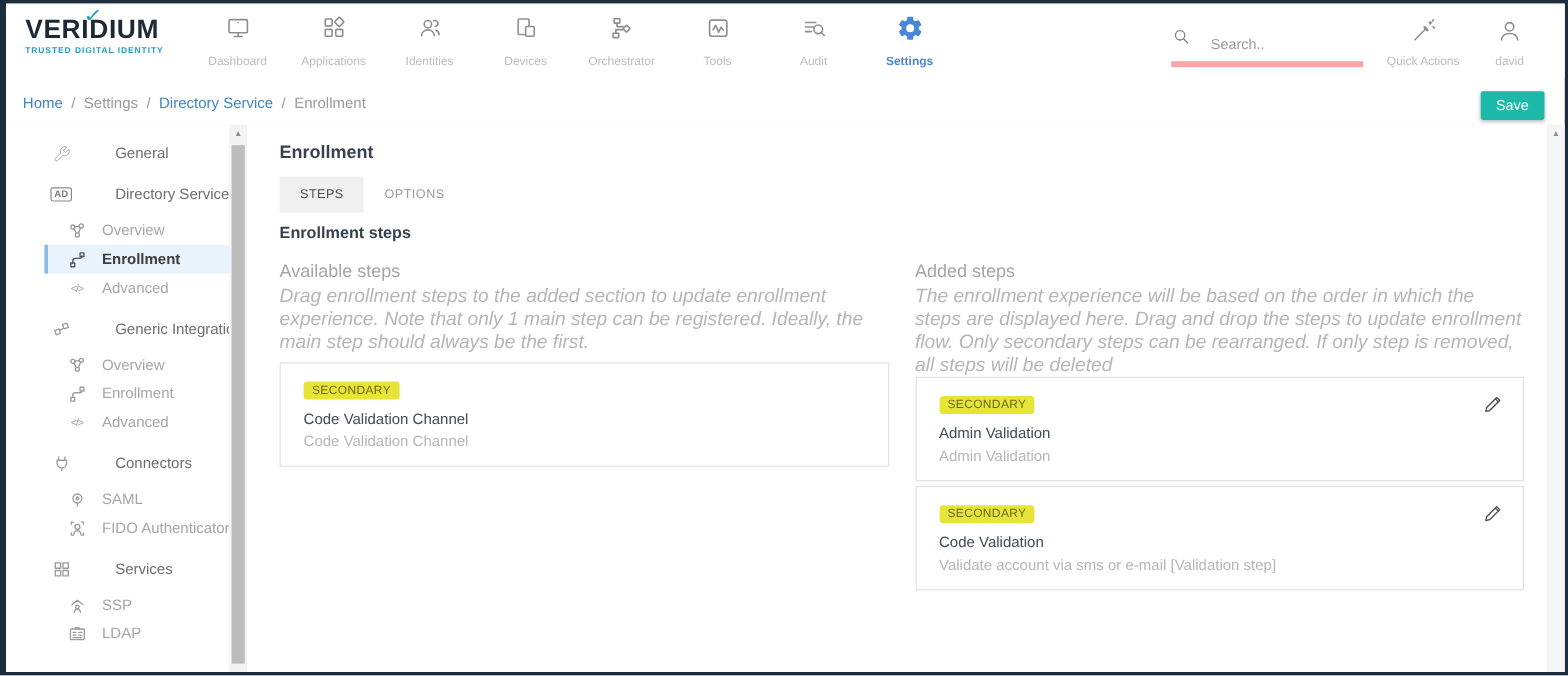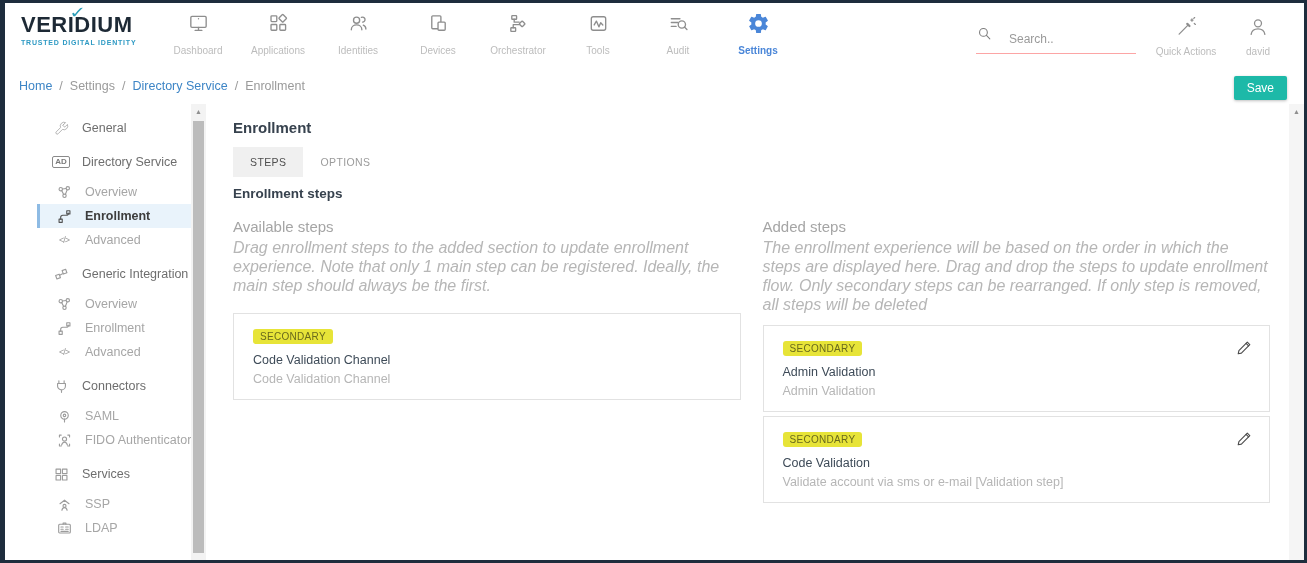--- a/index.html
+++ b/index.html
@@ -15,21 +15,21 @@
   .logo-check { position:absolute; top:-9px; left:50px; color:#2a9db8; font-size:16px; font-weight:bold; transform:scaleX(1.25); }
   .logo-tag { font-size:7px; font-weight:bold; letter-spacing:.8px; color:#2e9ac4; margin-top:1px; }
 
   .nav { position:absolute; left:153px; top:0; height:62px; display:flex; }
   .nav-item { width:80px; display:flex; flex-direction:column; align-items:center; justify-content:center; padding-top:0; cursor:pointer; }
   .nav-item svg { height:23px; width:23px; stroke:#8e8e8e; fill:none; stroke-width:1.4; stroke-linecap:round; stroke-linejoin:round; }
   .nav-label { font-size:10px; color:#bcbcbc; margin-top:6px; white-space:nowrap; }
   .nav-item.active .nav-label { color:#4a86d8; font-weight:bold; }
 
   .hdr-right { position:absolute; right:10px; top:0; height:62px; display:flex; align-items:center; }
-  .search-box { display:flex; align-items:flex-end; width:160px; border-bottom:1px solid #fca5a5; padding-bottom:7px; margin-right:14px; margin-top:10px; }
+  .search-box { display:flex; align-items:flex-end; width:160px; border-bottom:5px solid #fca5a5; padding-bottom:7px; margin-right:14px; margin-top:10px; }
   .search-box svg { width:17px; height:17px; stroke:#7d7d7d; fill:none; stroke-width:1.5; stroke-linecap:round; }
   .search-box input { border:0; outline:0; background:transparent; font-size:12px; color:#555; width:110px; margin-left:16px; font-family:inherit; }
   .search-box input::placeholder { color:#9a9a9a; }
   .hdr-action { width:72px; display:flex; flex-direction:column; align-items:center; font-size:10px; color:#bcbcbc; padding-top:4px; cursor:pointer; }
   .hdr-action svg { width:22px; height:22px; stroke:#8e8e8e; fill:none; stroke-width:1.4; stroke-linecap:round; stroke-linejoin:round; }
   .hdr-action .lbl { margin-top:6px; white-space:nowrap; }
 
   
   .crumbs { position:absolute; top:76px; left:14px; font-size:12.5px; color:#9a9a9a; }
   .crumb { cursor:default; }
@@ -37,21 +37,21 @@
   .crumb-sep { margin:0 7px; color:#9a9a9a; }
   .save-btn { position:absolute; top:73px; right:17px; background:#1db9a8; color:#fff; border:0;
               font-size:12px; padding:5px 13px; border-radius:2px; cursor:pointer; font-family:inherit;
               box-shadow:0 1px 3px rgba(0,0,0,.25); }
 
   .content-edge { position:absolute; top:101px; left:0; right:0; height:1px; background:#f0f0f0; }
 
   
   .sidebar { position:absolute; top:101px; left:0; width:186px; bottom:0; overflow:hidden; background:#fff; }
   .sb-row { display:flex; align-items:center; height:24px; cursor:pointer; white-space:nowrap; }
-  .sb-row.top { padding-left:42px; color:#6e6e6e; font-size:12.5px; margin-top:10px; margin-bottom:6px; }
+  .sb-row.top { padding-left:32px; color:#6e6e6e; font-size:12.5px; margin-top:10px; margin-bottom:6px;gap:24px; }
   .sb-row.top:first-child { margin-top:12px; }
   .sb-row.sub { padding-left:45px; color:#a6a6a6; font-size:12.5px; }
   .sb-icon { width:28px; display:flex; justify-content:center; align-items:flex-start; margin-right:7px; flex:none; }
   .sb-icon svg { stroke:#9c9c9c; fill:none; stroke-width:1.2; stroke-linecap:round; stroke-linejoin:round; }
   .sb-icon .txt-ic { font-size:9px; color:#9c9c9c; letter-spacing:-1px; }
   .ad-ic { font-size:8px; font-weight:bold; color:#7a7a7a; border:1px solid #8a8a8a; border-radius:2px; padding:0 2px; line-height:10px; }
   .sb-row.sub.active { background:#e9f3fb; border-left:3px solid #8ebbe4; margin-left:32px; padding-left:10px; color:#3d3d3d; font-weight:bold; }
   .sb-row.sub.active .sb-icon svg { stroke:#555; }
 
   .sb-scrollbar { position:absolute; left:186px; top:101px; bottom:0; width:15px; background:#f3f3f3; cursor:pointer; }
@@ -64,21 +64,21 @@
   .page-title { font-size:15px; color:#37424e; margin-top:15px; font-weight:bold; }
   .tabs { display:flex; margin-top:11px; }
   .tab { padding:9px 17px; font-size:10.5px; letter-spacing:.4px; color:#9b9b9b; cursor:pointer; }
   .tab.active { background:#f0f0f0; color:#4f4f4f; }
   .section-title { font-size:13.5px; color:#37424e; margin-top:9px; font-weight:bold; }
 
   .cols { display:flex; gap:22px; margin-top:17px; }
   .col { flex:1; min-width:0; }
   .col-title { font-size:15px; color:#a5a5a5; }
   .col-desc { font-size:16px; color:#b6b6b6; line-height:19px; margin-top:3px; min-height:64px;font-style:italic; }
-  .card-list { margin-top:11px; }
+  .card-list { }
   .card { position:relative; border:1px solid #e2e2e2; background:#fff; padding:12px 19px 13px; margin-bottom:4px; }
   .badge { display:inline-block; font-size:10px; padding:2px 7px; border-radius:3px; letter-spacing:.3px; }
   .badge.secondary { background:#e7e438; color:#69691c; }
   .badge.main { background:#a65332; color:#fff; }
   .card-title { font-size:12.5px; color:#3e4b58; margin-top:9px; }
   .card-sub { font-size:12.5px; color:#b6b6b6; margin-top:5px; }
   .edit-btn { position:absolute; top:13px; right:16px; width:18px; height:18px; cursor:pointer; display:flex; align-items:center; justify-content:center; }
   .edit-btn svg { width:16px; height:16px; stroke:#4b4b4b; fill:none; stroke-width:1.1; stroke-linecap:round; stroke-linejoin:round; }
   .edit-wrap { position:absolute; top:4px; right:7px; width:38px; height:36px; border:4px solid #ec1c2e; display:flex; align-items:center; justify-content:center; }
   .edit-wrap .edit-btn { position:static; }

